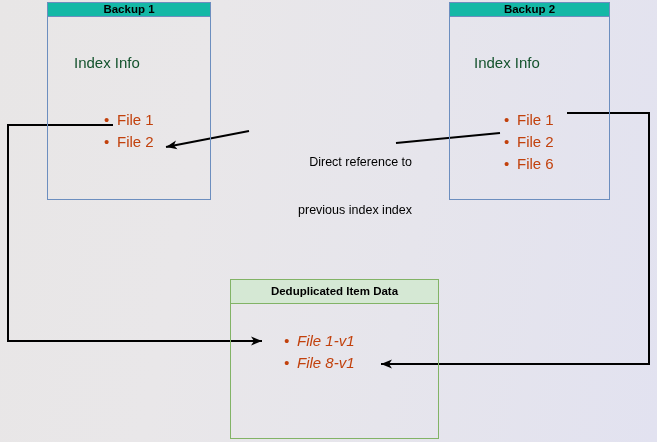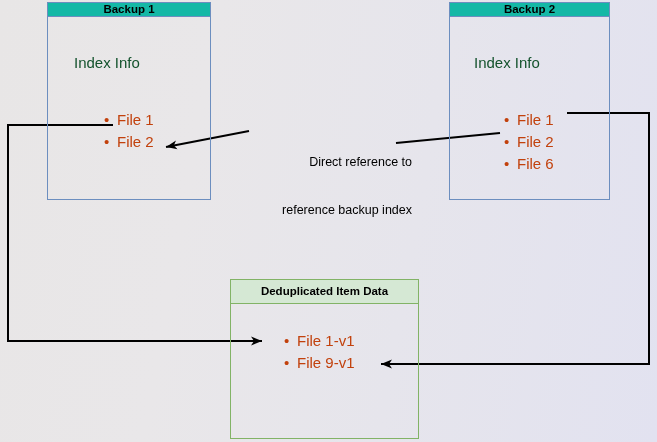--- a/index.html
+++ b/index.html
@@ -143,26 +143,26 @@
   <div class="body">
     <div class="index-label" style="left:24px; top:38px;">Index Info</div>
     <ul class="filelist" style="left:53px; top:92px;">
       <li>File 1</li>
       <li>File 2</li>
       <li>File 6</li>
     </ul>
   </div>
 </div>
 
-<div class="node green" style="left:230px; top:279px; width:189px; height:160px;">
+<div class="node green" style="left:230px; top:279px; width:209px; height:160px;">
   <div class="hdr">Deduplicated Item Data</div>
   <div class="body">
-    <ul class="filelist" style="left:52px; top:26px;">
+    <ul class="filelist" style="left:52px; top:26px;font-style:italic;">
       <li>File 1-v1</li>
-      <li>File 9-v1</li>
+      <li>File 8-v1</li>
     </ul>
   </div>
 </div>
 
 <div class="edge-label" style="left:246px; top:122px; width:166px;">
   <div>Direct reference to</div>
-  <div>reference backup index</div>
+  <div>previous index index</div>
 </div>
 
 </body></html>

